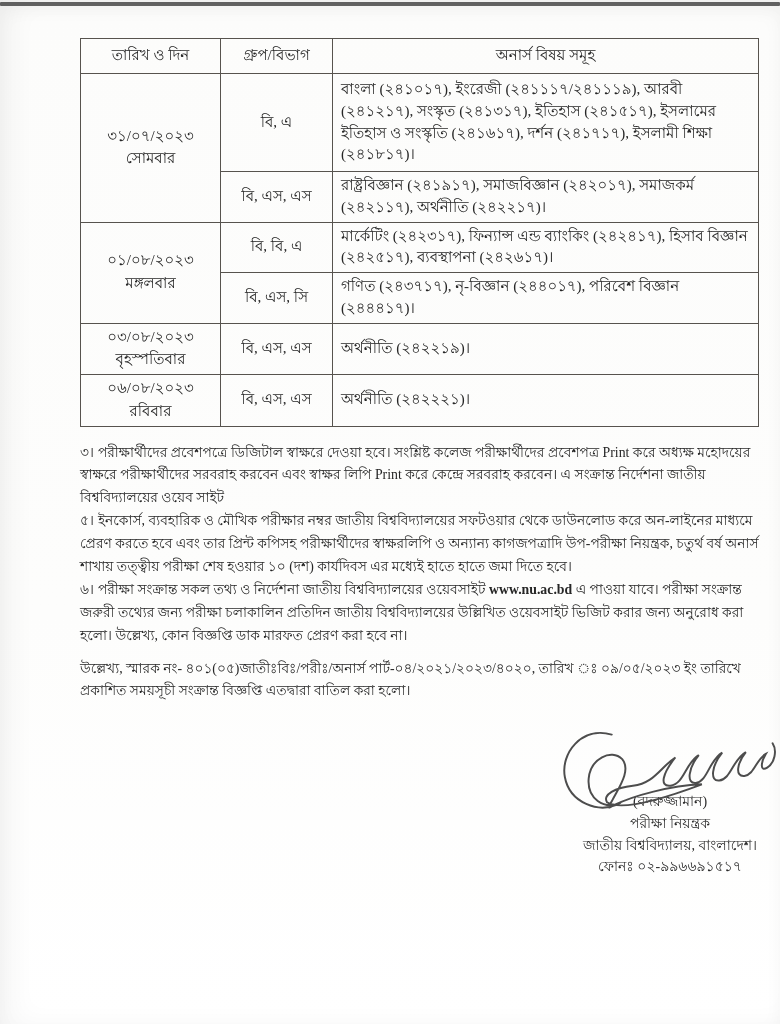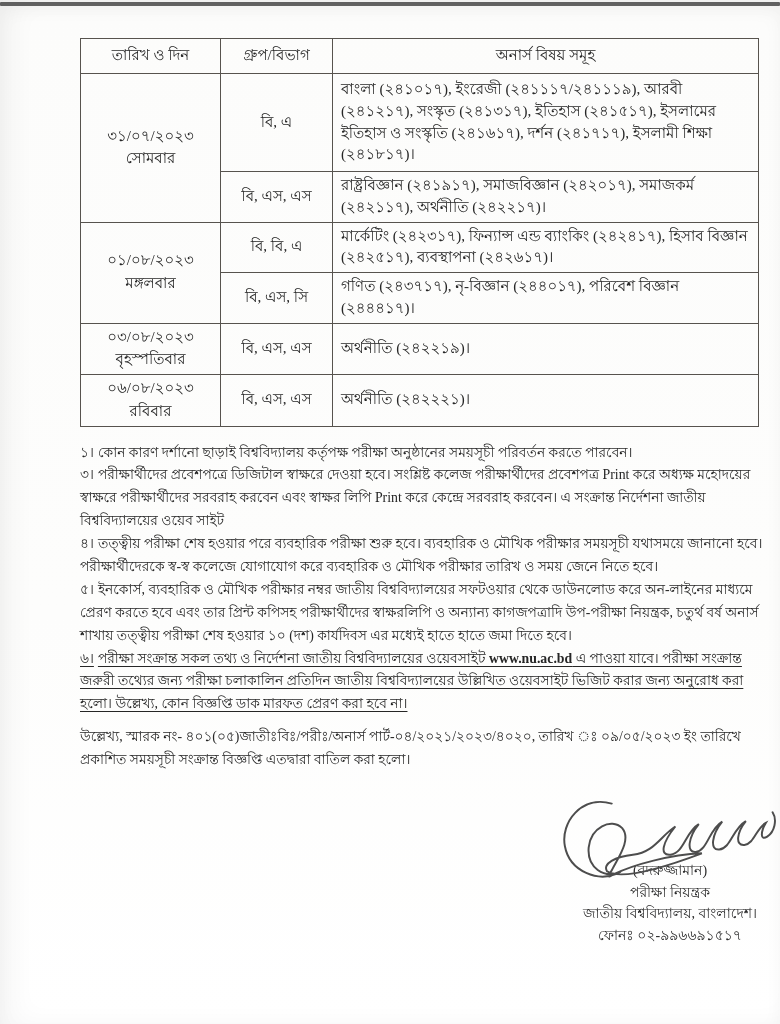--- a/index.html
+++ b/index.html
@@ -52,21 +52,21 @@
   tr.r3 td{height:32px;}
   tr.r4 td{height:32px;}
   tr.r5 td{height:40px;}
   tr.r6 td{height:40px;}
 
   
   .notes{margin-top:15px;width:690px;font-size:13.8px;line-height:1.66;}
   .notes-heading{font-weight:bold;letter-spacing:1px;margin-bottom:2px;font-size:14.5px;}
   .note{margin:0;text-align:left;}
   .note .num{padding-right:4px;}
-  .u{text-decoration:underline;text-underline-offset:3px;}
+  .u{text-underline-offset:3px;}
   .b{font-weight:bold;}
 
   .memo{margin-top:10px;width:690px;font-size:13.8px;line-height:1.66;}
 
   
   .sig-block{
     margin-top:6px;
     margin-left:440px;
     width:300px;
     text-align:center;
@@ -137,27 +137,21 @@
           </td>
           <td class="groupcell">বি, এস, এস</td>
           <td class="subjcell">অর্থনীতি (২৪২২২১)।</td>
         </tr>
       </tbody>
     </table>
 
     <div class="notes">
 
       <div class="note">
-        <span class="num">১।</span><span>কোন কারণ দর্শানো ছাড়াই বিশ্ববিদ্যালয় কর্তৃপক্ষ পরীক্ষা অনুষ্ঠানের সময়সূচী পরিবর্তন করতে পারবেন।</span>
-      </div>
-      <div class="note">
         <span class="num">৩।</span><span>পরীক্ষার্থীদের প্রবেশপত্রে ডিজিটাল স্বাক্ষরে দেওয়া হবে। সংশ্লিষ্ট কলেজ পরীক্ষার্থীদের প্রবেশপত্র Print করে অধ্যক্ষ মহোদয়ের স্বাক্ষরে পরীক্ষার্থীদের সরবরাহ করবেন এবং স্বাক্ষর লিপি Print করে কেন্দ্রে সরবরাহ করবেন। এ সংক্রান্ত নির্দেশনা জাতীয় বিশ্ববিদ্যালয়ের ওয়েব সাইট</span>
-      </div>
-      <div class="note">
-        <span class="num">৪।</span><span>তত্ত্বীয় পরীক্ষা শেষ হওয়ার পরে ব্যবহারিক পরীক্ষা শুরু হবে। ব্যবহারিক ও মৌখিক পরীক্ষার সময়সূচী যথাসময়ে জানানো হবে। পরীক্ষার্থীদেরকে স্ব-স্ব কলেজে যোগাযোগ করে ব্যবহারিক ও মৌখিক পরীক্ষার তারিখ ও সময় জেনে নিতে হবে।</span>
       </div>
       <div class="note">
         <span class="num">৫।</span><span>ইনকোর্স, ব্যবহারিক ও মৌখিক পরীক্ষার নম্বর জাতীয় বিশ্ববিদ্যালয়ের সফটওয়ার থেকে ডাউনলোড করে অন-লাইনের মাধ্যমে প্রেরণ করতে হবে এবং তার প্রিন্ট কপিসহ পরীক্ষার্থীদের স্বাক্ষরলিপি ও অন্যান্য কাগজপত্রাদি উপ-পরীক্ষা নিয়ন্ত্রক, চতুর্থ বর্ষ অনার্স শাখায় তত্ত্বীয় পরীক্ষা শেষ হওয়ার ১০ (দশ) কার্যদিবস এর মধ্যেই হাতে হাতে জমা দিতে হবে।</span>
       </div>
       <div class="note u">
         <span class="num">৬।</span><span>পরীক্ষা সংক্রান্ত সকল তথ্য ও নির্দেশনা জাতীয় বিশ্ববিদ্যালয়ের ওয়েবসাইট </span><span class="b">www.nu.ac.bd</span><span> এ পাওয়া যাবে। পরীক্ষা সংক্রান্ত জরুরী তথ্যের জন্য পরীক্ষা চলাকালিন প্রতিদিন জাতীয় বিশ্ববিদ্যালয়ের উল্লিখিত ওয়েবসাইট ভিজিট করার জন্য অনুরোধ করা হলো। উল্লেখ্য, কোন বিজ্ঞপ্তি ডাক মারফত প্রেরণ করা হবে না।</span>
       </div>
     </div>
 
     <div class="memo">উল্লেখ্য, স্মারক নং- ৪০১(০৫)জাতীঃবিঃ/পরীঃ/অনার্স পার্ট-০৪/২০২১/২০২৩/৪০২০, তারিখ ঃ ০৯/০৫/২০২৩ ইং তারিখে প্রকাশিত সময়সূচী সংক্রান্ত বিজ্ঞপ্তি এতদ্বারা বাতিল করা হলো।</div>

